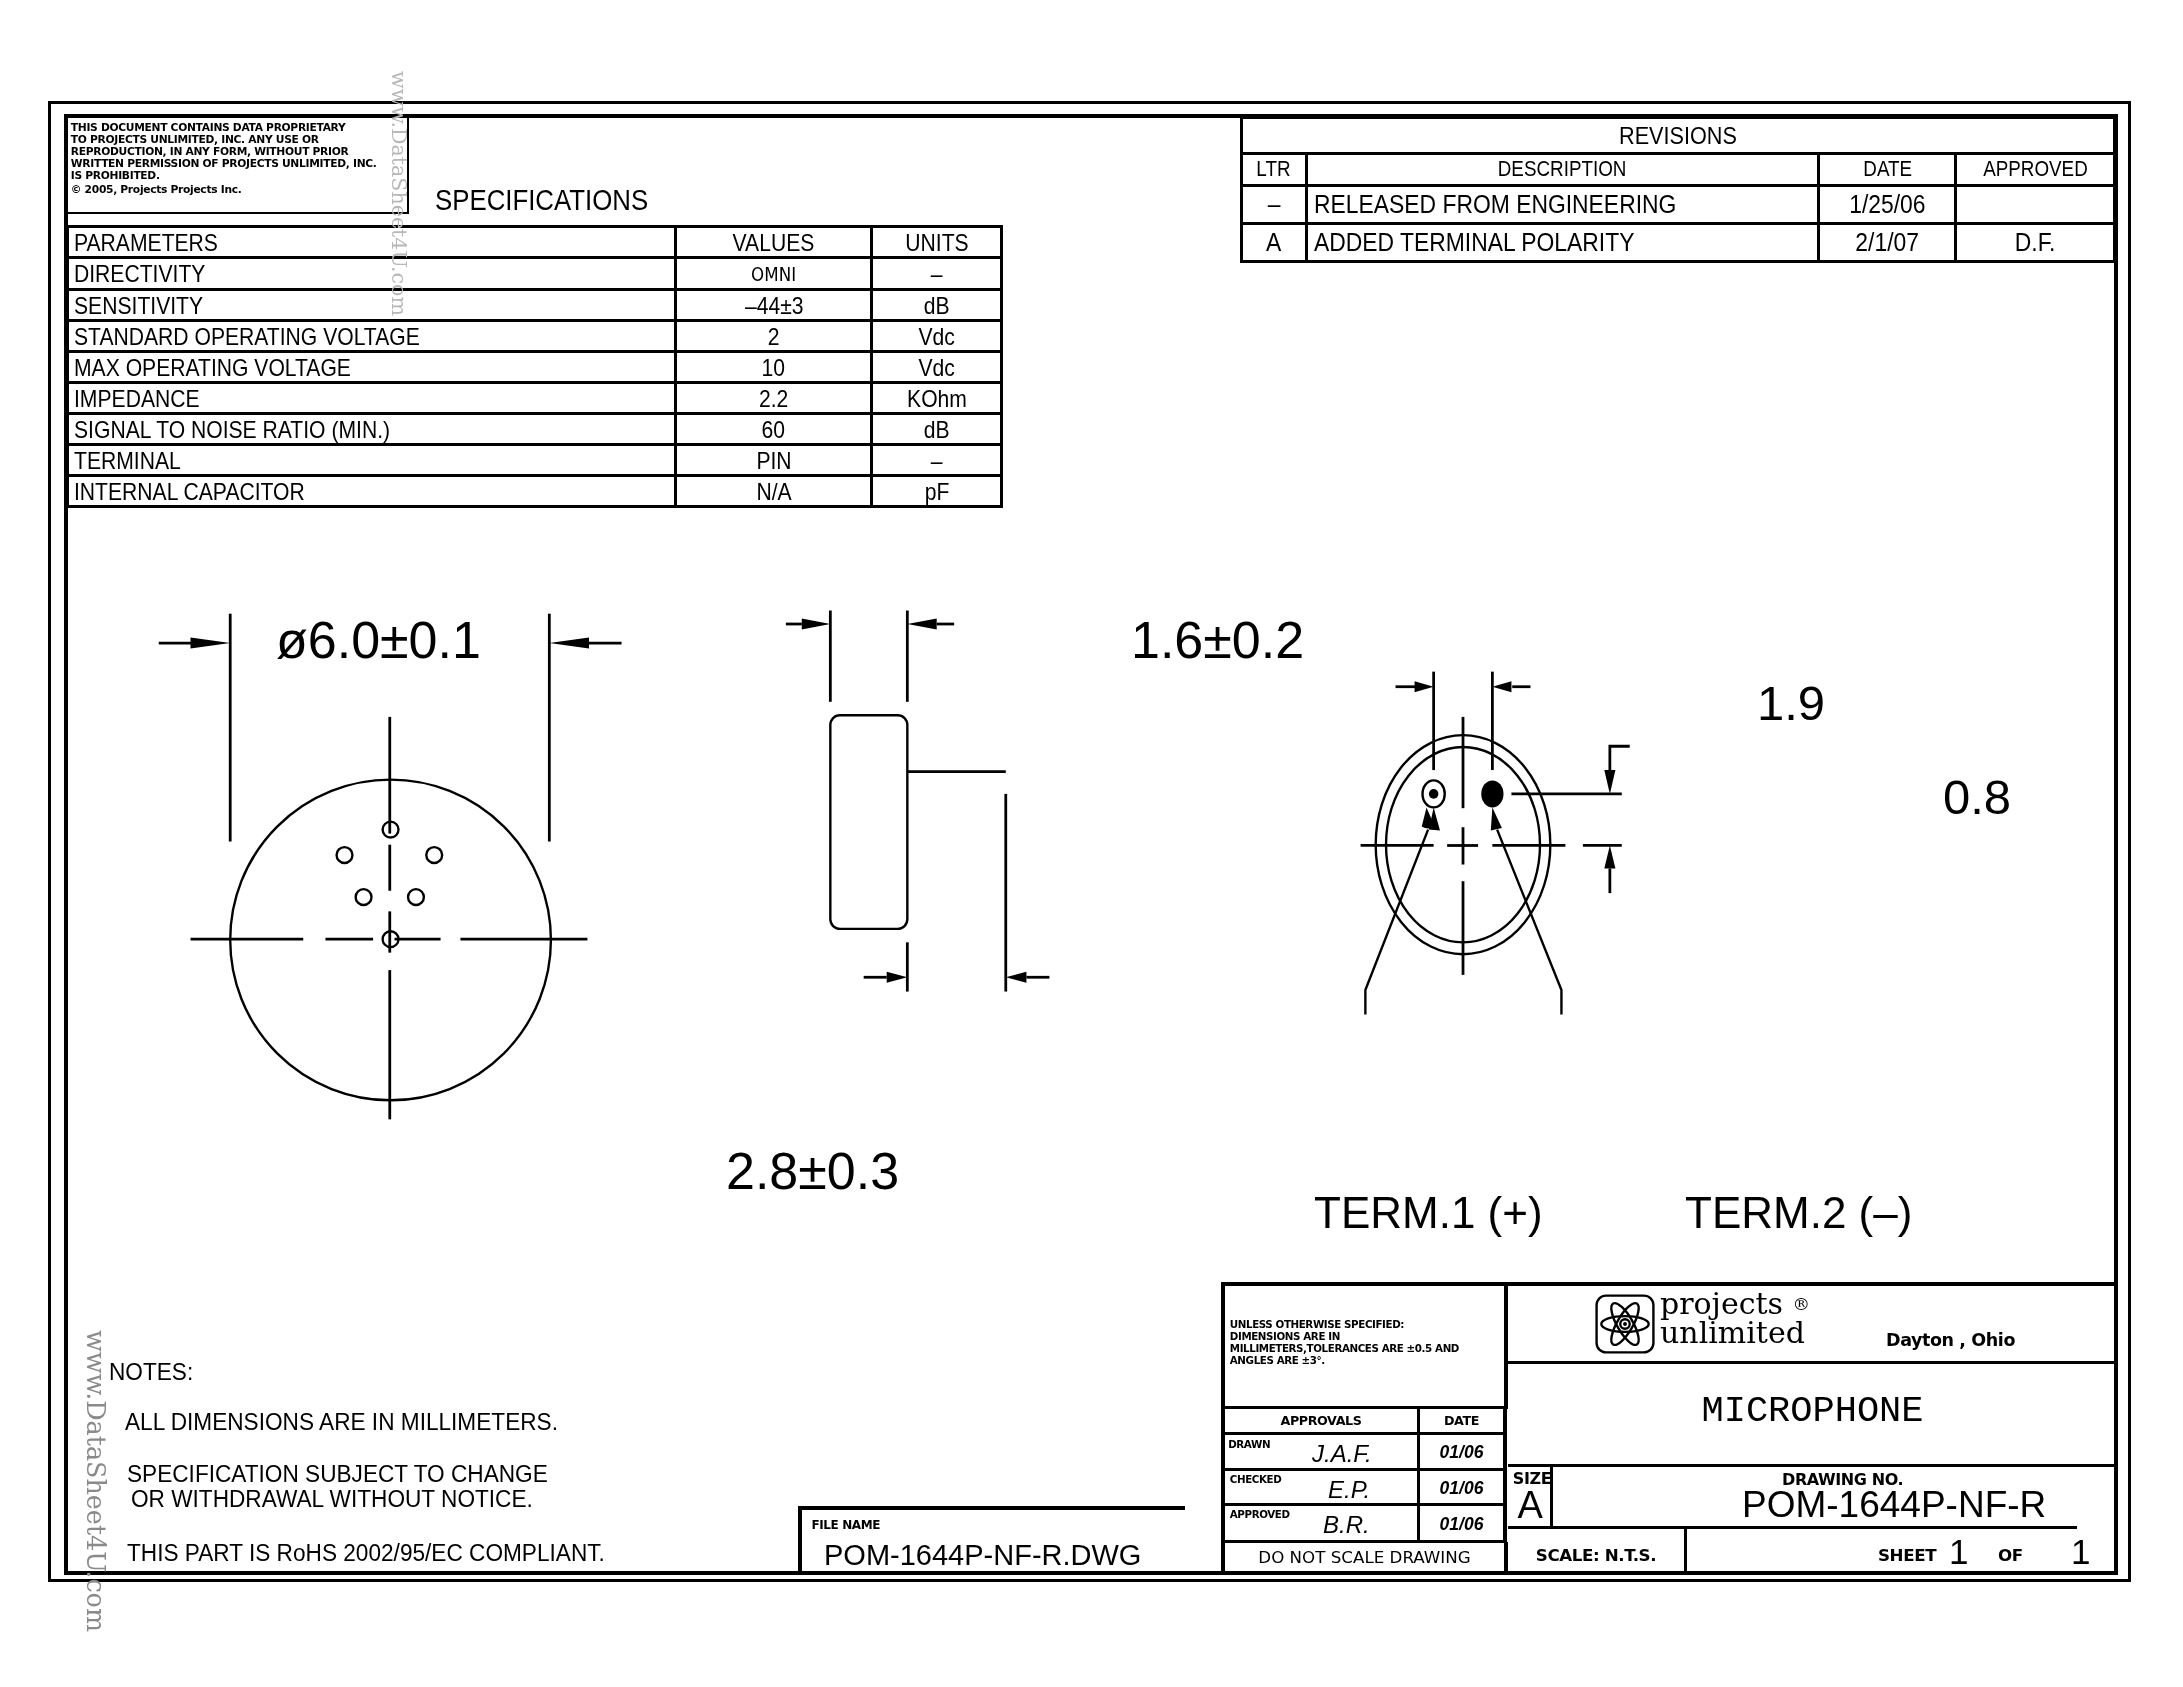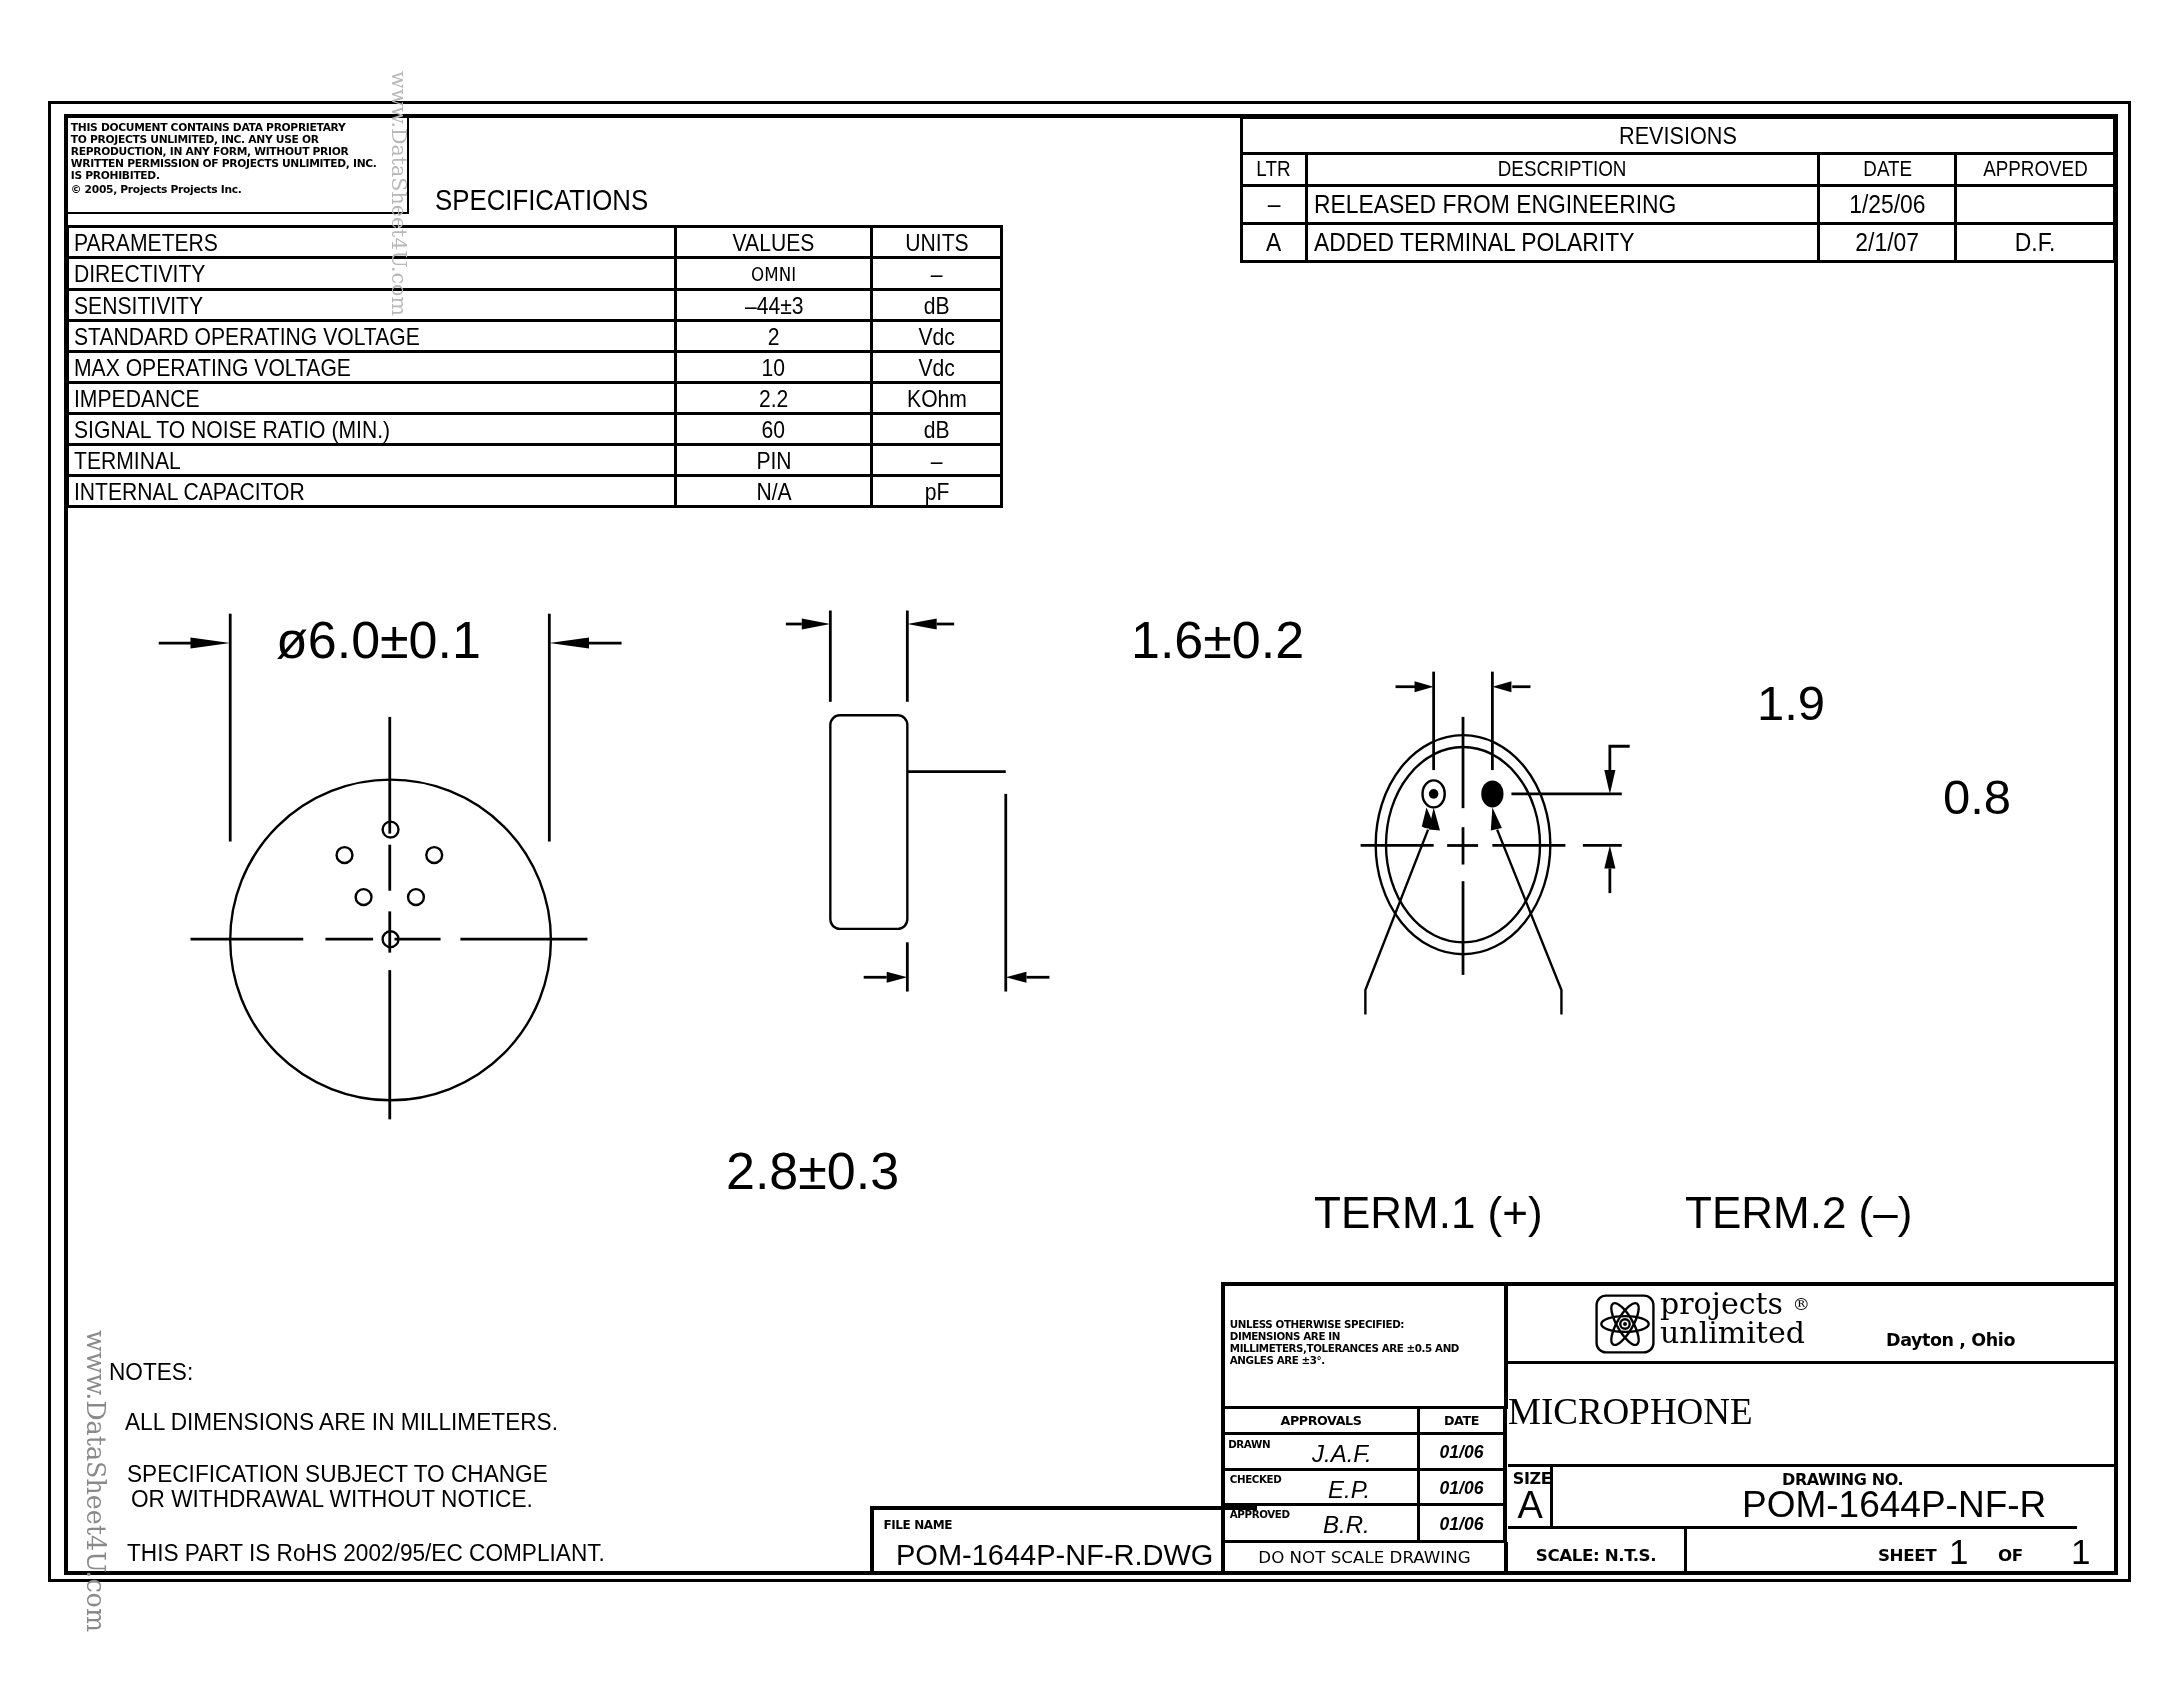--- a/index.html
+++ b/index.html
@@ -30,21 +30,21 @@
   .rev-table .hdr th { height: 29px; font-size: 21.4px; text-align: center; margin-top: 14px; }
   .rev-table .row td { height: 35px; font-size: 26px; }
   .rev-table span { display: inline-block; transform: scaleX(0.88); }
 
   .dim-text { font-family: "Liberation Sans", sans-serif; font-size: 52px; white-space: nowrap; }
   .term-text { font-family: "Liberation Sans", sans-serif; font-size: 44px; white-space: nowrap; }
 
   .notes { left: 95px; top: 1350px; font-family: "Liberation Sans", sans-serif; font-size: 24.6px; }
   .notes .line { position: absolute; white-space: nowrap; transform: scaleX(0.92); transform-origin: left; }
 
-  .filename-box { left: 870px; top: 1506px; width: 387px; height: 66px; border: 4px solid #000; border-right: none; border-bottom: none; box-sizing: border-box; }
+  .filename-box { left: 798px; top: 1506px; width: 387px; height: 66px; border: 4px solid #000; border-right: none; border-bottom: none; box-sizing: border-box; }
   .filename-box .lbl { position: absolute; left: 9.5px; top: 8px; font-family: "DejaVu Sans", sans-serif; font-weight: bold; font-size: 12px; letter-spacing: -0.4px; }
   .filename-box .val { position: absolute; left: 22px; top: 29px; font-family: "Liberation Sans", sans-serif; font-size: 29px; white-space: nowrap; }
 
   .tb { left: 1221px; top: 1282px; width: 896px; height: 292px; border-top: 4.8px solid #000; border-left: 4.8px solid #000; box-sizing: border-box; }
   .tb-cell { position: absolute; box-sizing: border-box; }
   .tb-bold { font-family: "DejaVu Sans", sans-serif; font-weight: bold; letter-spacing: -0.4px; }
   .tb-italic { font-family: "Liberation Sans", sans-serif; font-style: italic; }
   .watermark { color: #b8b8b8; font-family: "DejaVu Serif", serif; white-space: nowrap; position: absolute; transform-origin: left top; }
 </style>
 </head>
@@ -302,21 +302,21 @@
         <ellipse cx="38" cy="38" rx="30" ry="10" transform="rotate(60 38 38)"></ellipse>
         <ellipse cx="38" cy="38" rx="30" ry="10" transform="rotate(-60 38 38)"></ellipse>
         <circle cx="38" cy="38" r="6"></circle>
       </g>
       <circle cx="38" cy="38" r="2.5" fill="#000"></circle>
     </svg>
     <div style="position:absolute;left:152px;top:3.2px;font-family:'DejaVu Serif',serif;font-size:30px;line-height:30px;"><span>projects</span> <span style="font-size:17.5px;vertical-align:top;">®</span></div>
     <div style="position:absolute;left:152px;top:32px;font-family:'DejaVu Serif',serif;font-size:30px;line-height:30px;">unlimited</div>
     <div class="tb-bold" style="position:absolute;left:378px;top:44px;font-size:17.5px;">Dayton , Ohio</div>
   </div>
-  <div class="tb-cell" style="left:283px;top:78px;width:609px;height:103px;border-bottom:3.2px solid #000;font-family:Liberation Serif, serif;font-size:37px;line-height:95px;">MICROPHONE</div>
+  <div class="tb-cell" style="left:283px;top:78px;width:609px;height:103px;border-bottom:3.2px solid #000;text-align:center;font-family:Liberation Mono, monospace;font-size:37px;line-height:95px;">MICROPHONE</div>
   <div class="tb-cell" style="left:283px;top:181px;width:45px;height:62px;border-right:3.2px solid #000;border-bottom:3.2px solid #000;">
     <div class="tb-bold" style="position:absolute;left:4.8px;top:1.6px;font-size:16px;">SIZE</div>
     <div style="position:absolute;left:9.5px;top:17.5px;font-family:'Liberation Sans',sans-serif;font-size:38px;line-height:40px;">A</div>
   </div>
   <div class="tb-cell" style="left:328px;top:181px;width:524px;height:62px;border-bottom:3.2px solid #000;">
     <div class="tb-bold" style="position:absolute;left:229px;top:3.2px;font-size:16px;">DRAWING NO.</div>
     <div style="position:absolute;left:189px;top:17.5px;font-family:'Liberation Sans',sans-serif;font-size:37px;line-height:40px;white-space:nowrap;">POM-1644P-NF-R</div>
   </div>
   <div class="tb-cell tb-bold" style="left:283px;top:243px;width:179px;height:44px;border-right:3.2px solid #000;text-align:center;font-size:16.7px;line-height:52px;">SCALE: N.T.S.</div>
   <div class="tb-cell" style="left:462px;top:243px;width:430px;height:44px;">

